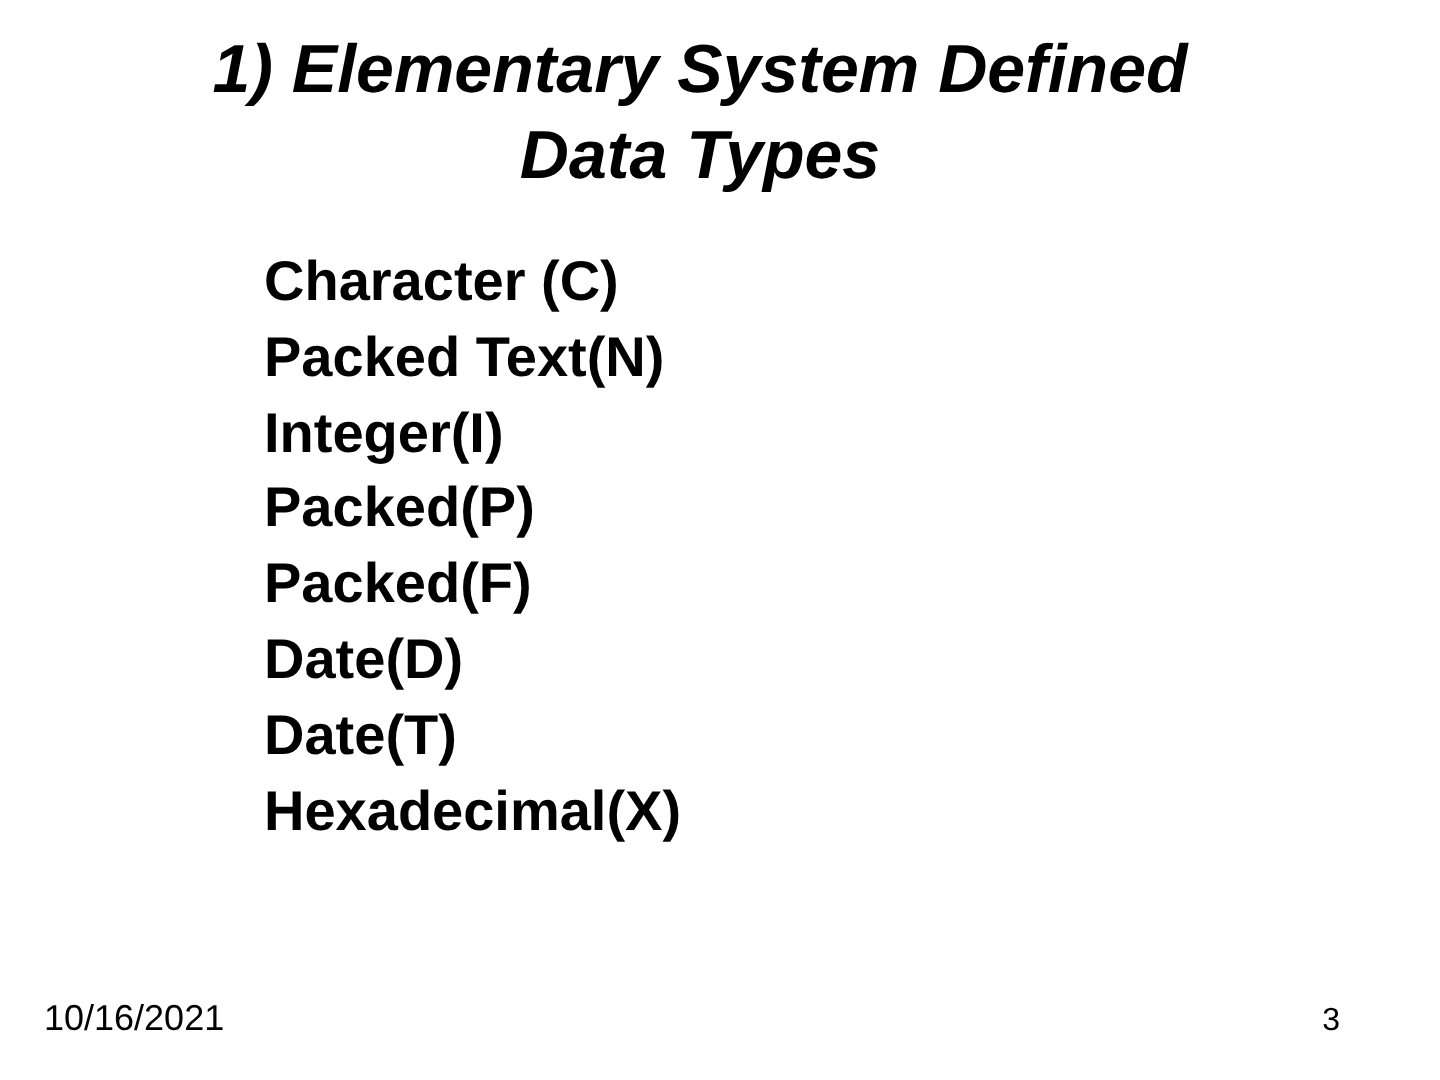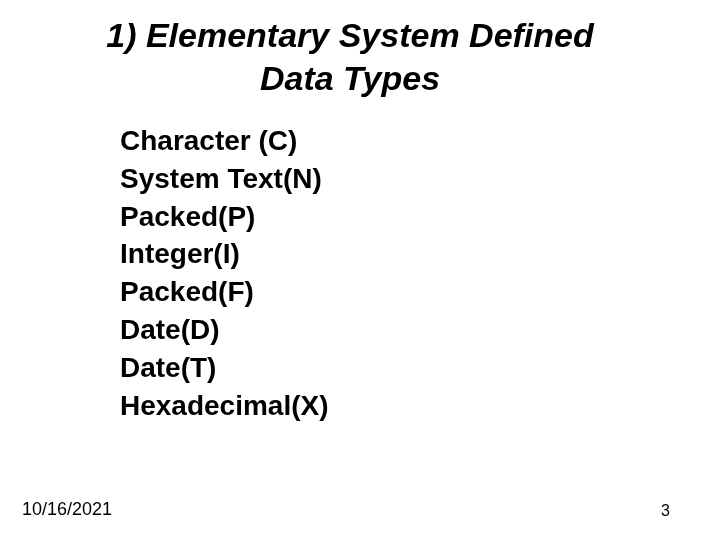--- a/index.html
+++ b/index.html
@@ -22,21 +22,21 @@
   .title {
     font-weight: bold;
     font-style: italic;
     font-size: 34px;
     text-align: center;
     padding-top: 14px;
     line-height: 1.25;
   }
   .body {
     position: absolute;
-    left: 120px;
+    left: 132px;
     top: 122px;
     font-weight: bold;
     font-size: 28px;
     line-height: 1.35;
   }
   .footer-left {
     position: absolute;
     left: 22px;
     bottom: 20px;
     font-size: 18px;
@@ -53,23 +53,23 @@
 
 <div class="slide">
 
   <div class="title">
     <div>1) Elementary System Defined</div>
     <div>Data Types</div>
   </div>
 
   <div class="body">
     <div>Character (C)</div>
-    <div>System Text(N)</div>
+    <div>Packed Text(N)</div>
+    <div>Integer(I)</div>
     <div>Packed(P)</div>
-    <div>Integer(I)</div>
     <div>Packed(F)</div>
     <div>Date(D)</div>
     <div>Date(T)</div>
     <div>Hexadecimal(X)</div>
   </div>
 
   <div class="footer-left">10/16/2021</div>
   <div class="footer-right">3</div>
 
 </div>

